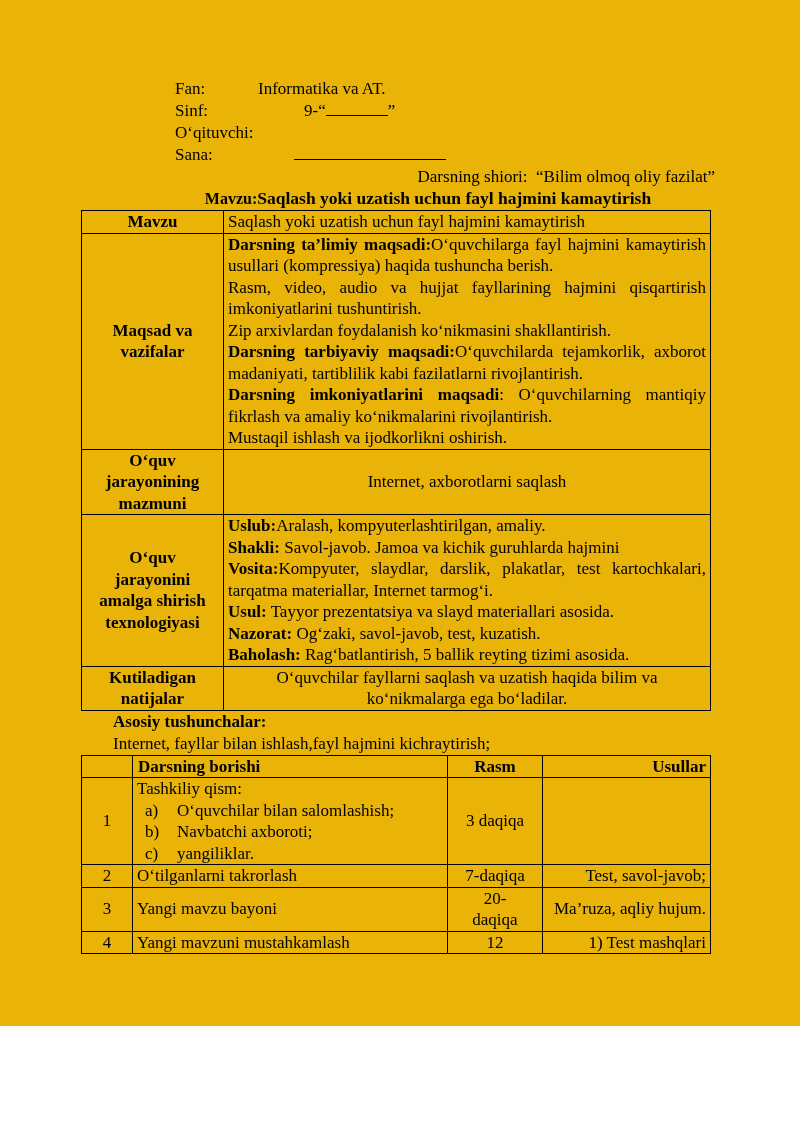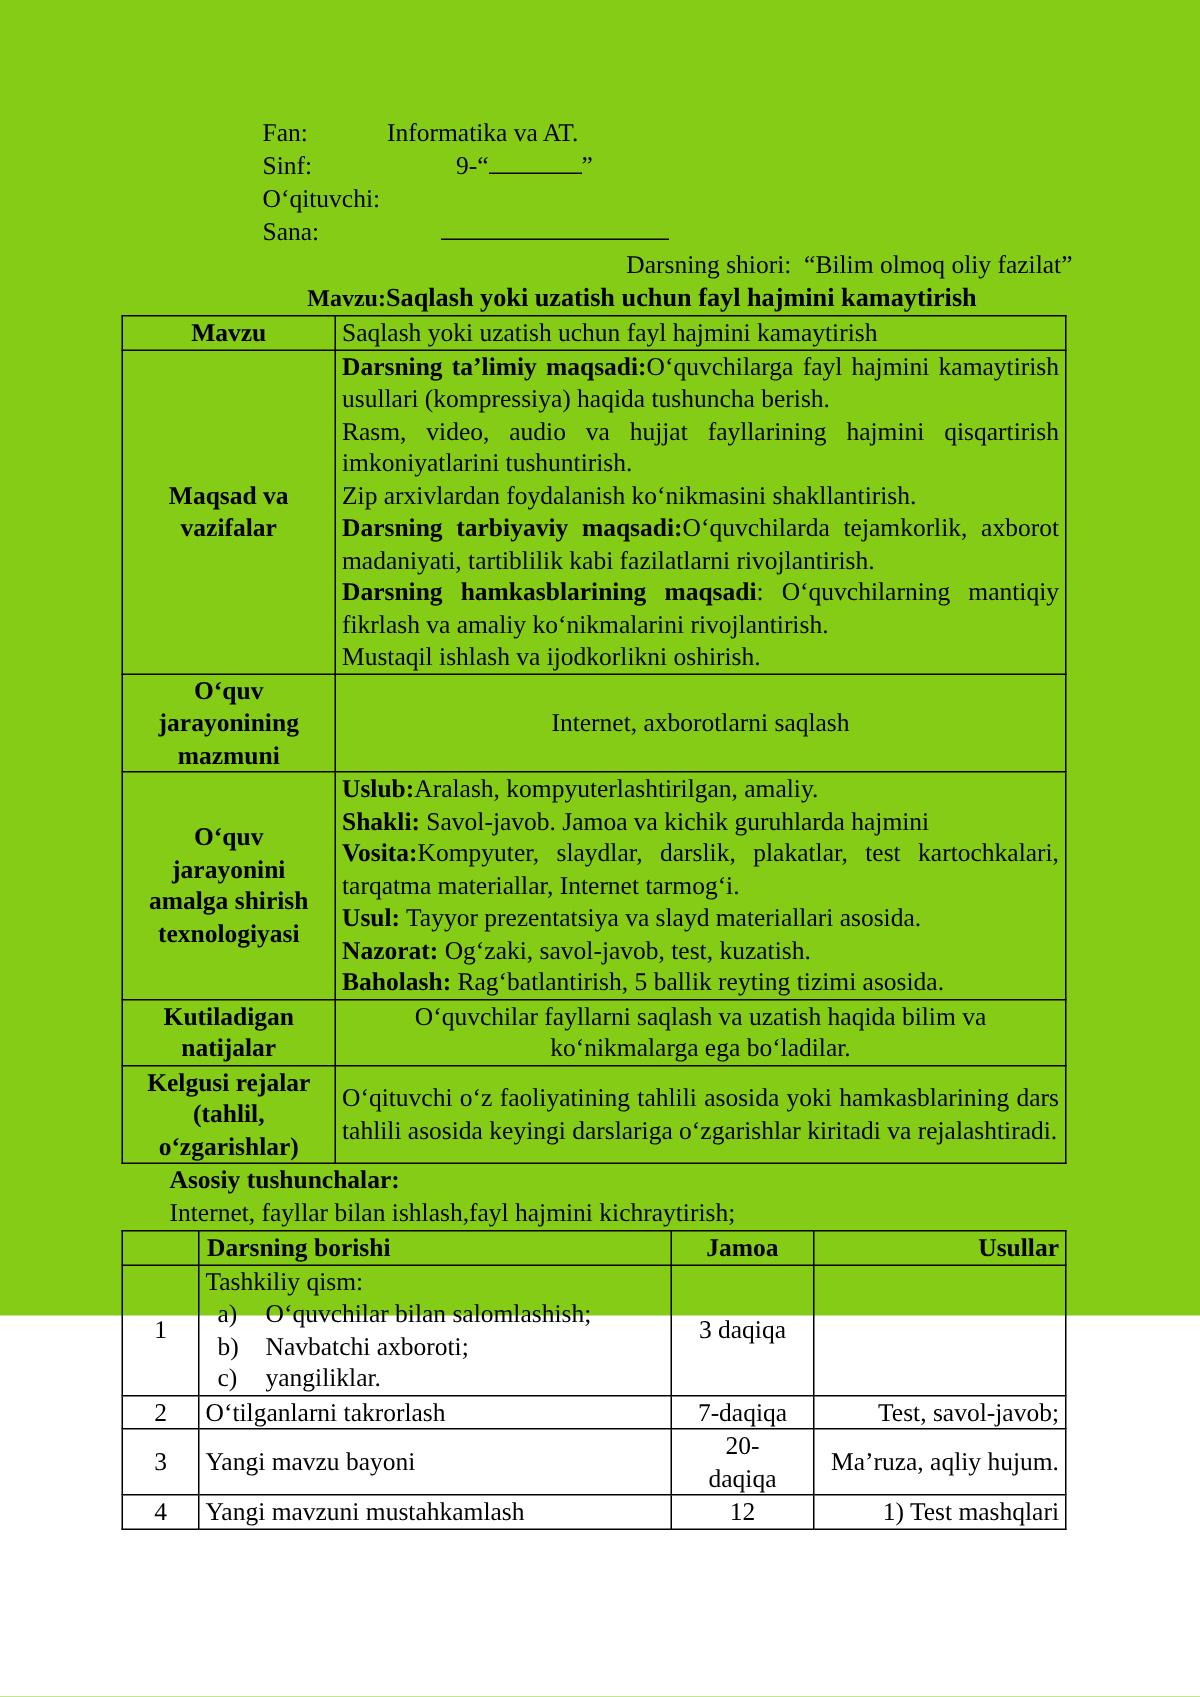--- a/index.html
+++ b/index.html
@@ -1,21 +1,21 @@
 <!DOCTYPE html>
 <html><head>
 <meta charset="utf-8">
 <style>
   html,body{margin:0;padding:0;}
   body{
     width:800px;height:1131px;background:#ffffff;overflow:hidden;
     font-family:"Liberation Serif", serif;
     font-size:17px;line-height:21.5px;color:#000;
   }
-  .page{position:relative;width:800px;height:877px;background:#84cc16;}
+  .page{position:relative;width:800px;height:1026px;background:#eab308;}
   
   .head{padding-top:78px;margin-left:175px;}
   .hline{position:relative;height:22px;white-space:nowrap;}
   .val{position:absolute;top:0;}
   .v-fan{left:83px;}
   .v-sinf{left:129px;}
   .v-sana{left:119px;}
   .blank{display:inline-block;border-bottom:1.6px solid #000;height:15px;vertical-align:baseline;}
   .blank-sinf{width:62px;}
   .blank-sana{width:152px;}
@@ -82,21 +82,21 @@
       <td class="lbl">Mavzu</td>
       <td>Saqlash yoki uzatish uchun fayl hajmini kamaytirish</td>
     </tr>
     <tr>
       <td class="lbl">Maqsad va vazifalar</td>
       <td>
         <p class="jp"><b class="bi">Darsning ta’limiy maqsadi:</b><span>O‘quvchilarga fayl hajmini kamaytirish usullari (kompressiya) haqida tushuncha berish.</span></p>
         <p class="jp">Rasm, video, audio va hujjat fayllarining hajmini qisqartirish imkoniyatlarini tushuntirish.</p>
         <p class="jp">Zip arxivlardan foydalanish ko‘nikmasini shakllantirish.</p>
         <p class="jp"><b class="bi">Darsning tarbiyaviy maqsadi:</b><span>O‘quvchilarda tejamkorlik, axborot madaniyati, tartiblilik kabi fazilatlarni rivojlantirish.</span></p>
-        <p class="jp"><b class="bi">Darsning hamkasblarining maqsadi</b><span>: O‘quvchilarning mantiqiy fikrlash va amaliy ko‘nikmalarini rivojlantirish.</span></p>
+        <p class="jp"><b class="bi">Darsning imkoniyatlarini maqsadi</b><span>: O‘quvchilarning mantiqiy fikrlash va amaliy ko‘nikmalarini rivojlantirish.</span></p>
         <p class="jp">Mustaqil ishlash va ijodkorlikni oshirish.</p>
       </td>
     </tr>
     <tr>
       <td class="lbl">O‘quv jarayonining mazmuni</td>
       <td class="ctr">Internet, axborotlarni saqlash</td>
     </tr>
     <tr>
       <td class="lbl">O‘quv jarayonini amalga shirish texnologiyasi</td>
       <td>
@@ -105,40 +105,34 @@
         <p class="jp"><b>Vosita:</b><span>Kompyuter, slaydlar, darslik, plakatlar, test kartochkalari, tarqatma materiallar, Internet tarmog‘i.</span></p>
         <p class="jp"><b>Usul:</b><span> Tayyor prezentatsiya va slayd materiallari asosida.</span></p>
         <p class="jp"><b>Nazorat:</b><span> Og‘zaki, savol-javob, test, kuzatish.</span></p>
         <p class="jp"><b>Baholash:</b><span> Rag‘batlantirish, 5 ballik reyting tizimi asosida.</span></p>
       </td>
     </tr>
     <tr>
       <td class="lbl">Kutiladigan natijalar</td>
       <td class="ctr">O‘quvchilar fayllarni saqlash va uzatish haqida bilim va ko‘nikmalarga ega bo‘ladilar.</td>
     </tr>
-    <tr>
-      <td class="lbl">Kelgusi rejalar (tahlil, o‘zgarishlar)</td>
-      <td>
-        <p class="jp">O‘qituvchi o‘z faoliyatining tahlili asosida yoki hamkasblarining dars tahlili asosida keyingi darslariga o‘zgarishlar kiritadi va rejalashtiradi.</p>
-      </td>
-    </tr>
   </tbody>
     </table>
 
   <div class="below">
     <div class="bold-h">Asosiy tushunchalar:</div>
     <div class="plain">Internet, fayllar bilan ishlash,fayl hajmini kichraytirish;</div>
   </div>
 
   <table class="sched">
     <tbody>
         <tr>
       <td class="num"></td>
       <td class="bor bor-h">Darsning borishi</td>
-      <td class="vaqt vaqt-h">Jamoa</td>
+      <td class="vaqt vaqt-h">Rasm</td>
       <td class="usul usul-h">Usullar</td>
     </tr>
     <tr>
       <td class="num">1</td>
       <td class="bor">
         <div>Tashkiliy qism:</div>
         <div class="li">
               <span class="m">a)</span>
               <span class="t">O‘quvchilar bilan salomlashish;</span>
             </div>

